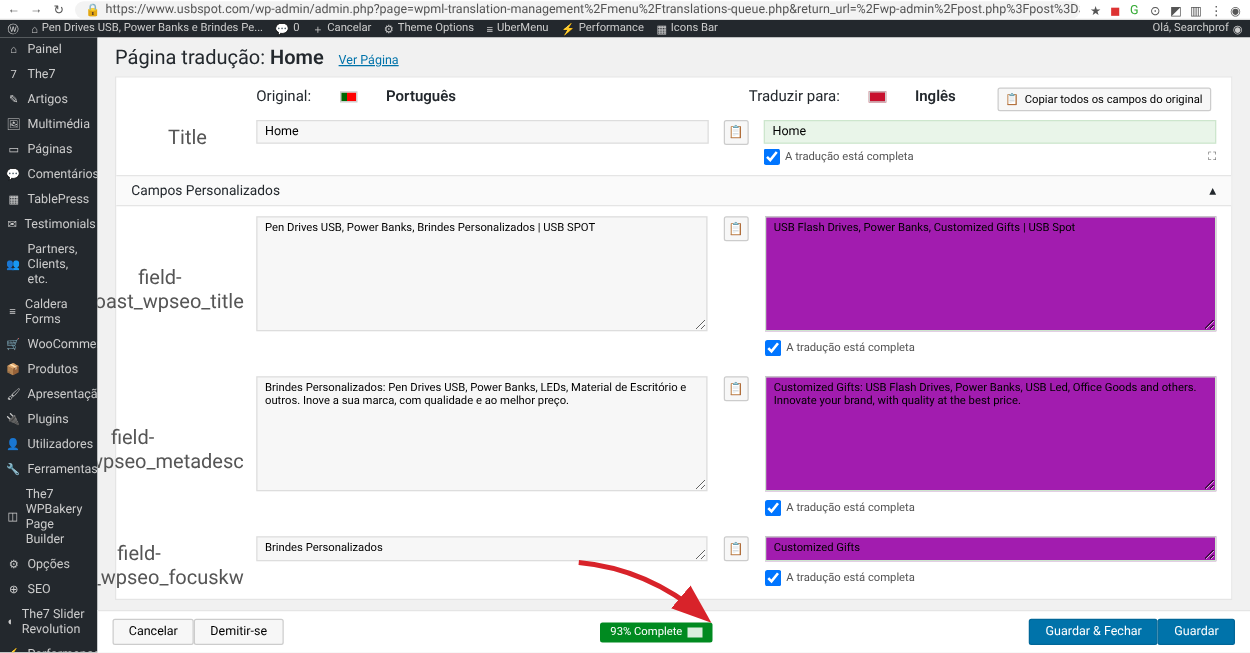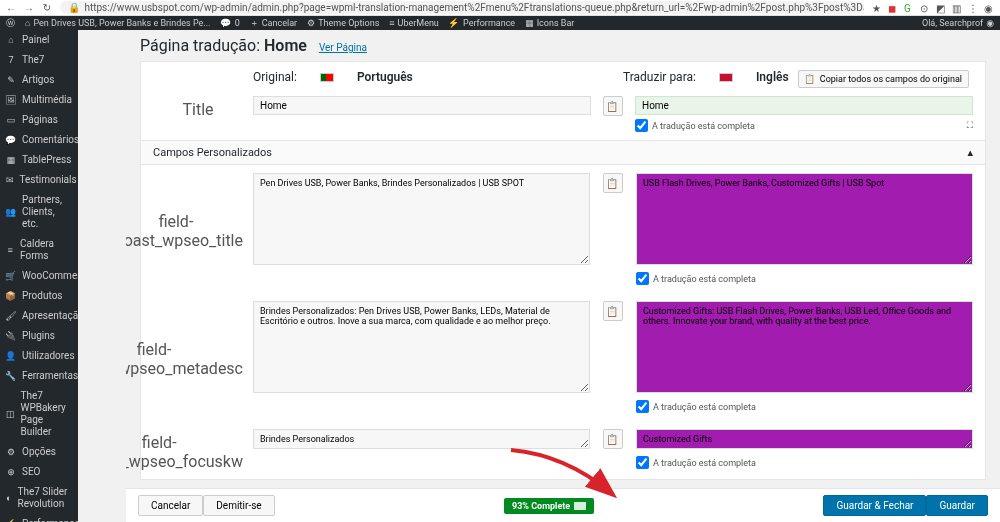--- a/index.html
+++ b/index.html
@@ -17,21 +17,21 @@
   .adminbar .item { display: flex; align-items: center; gap: 3px; cursor: pointer; white-space: nowrap; }
   .adminbar .right { margin-left: auto; }
 
   
   .shell { display: flex; height: calc(522px - 30px); }
   .sidebar { width: 78px; background: #23282d; color: #eee; font-size: 10px; overflow: hidden; }
   .sidebar .mi { display: flex; align-items: center; gap: 6px; padding: 4px 6px; cursor: pointer; color: #ccc; line-height: 1.2; }
   .sidebar .mi .ic { width: 10px; height: 10px; display: inline-flex; align-items: center; justify-content: center; font-size: 9px; }
 
   
-  .main { flex: 1; background: #f1f1f1; padding: 6px 14px 0 14px; overflow: hidden; position: relative; margin-left: 48px; }
+  .main { flex: 1; background: #f1f1f1; padding: 6px 14px 0 14px; overflow: hidden; position: relative; }
   .page-title { font-size: 16px; font-weight: 400; color: #23282d; margin-bottom: 4px; }
   .page-title strong { font-weight: 600; }
   .view-link { font-size: 10px; color: #0073aa; text-decoration: underline; margin-left: 8px; cursor: pointer; }
 
   .panel { background: #fff; border: 1px solid #e5e5e5; margin-top: 6px; }
   .lang-head { display: flex; padding: 8px 12px; }
   .col-left { flex: 1; padding-right: 10px; }
   .col-right { flex: 1; padding-left: 10px; position: relative; }
   .lang-label { font-size: 12px; color: #23282d; display: flex; align-items: center; gap: 23px; }
   .lang-label b { font-weight: 600; }
@@ -56,21 +56,21 @@
   .ta { width: 100%; height: 92px; padding: 4px 6px; border: 1px solid #ddd; font-size: 9px; font-family: inherit; resize: vertical; }
   .ta.ro { background: #f7f7f7; }
   .ta.trans { background: #a21caf; border: 1px solid #cde6cd; height: 92px; }
   .short .ta { height: 20px; }
   .mid-col { width: 30px; display: flex; flex-direction: column; align-items: center; justify-content: center; }
 
   
   .footer { position: absolute; bottom: 0; left: 0; right: 0; background: #fff; border-top: 1px solid #e5e5e5; padding: 6px 12px; display: flex; align-items: center; gap: 0; }
   .btn { border: 1px solid #ccc; background: #f7f7f7; padding: 4px 12px; font-size: 10px; cursor: pointer; border-radius: 2px; }
   .btn.primary { background: #0073aa; border-color: #006799; color: #fff; }
-  .progress { background: #008a20; color: #fff; font-size: 9px; padding: 3px 8px; border-radius: 2px; position: relative; display: flex; align-items: center; gap: 4px; font-weight: bold; }
+  .progress { background: #008a20; color: #fff; font-size: 9px; padding: 3px 8px; border-radius: 2px; position: relative; display: flex; align-items: center; gap: 4px; }
   .progress .bar-bg { width: 12px; height: 8px; background: rgba(255,255,255,0.85); }
   .footer .spacer { flex: 1; }
 
   .arrow { position: absolute; left: 380px; bottom: 14px; pointer-events: none; }
   .arrow svg { width: 120px; height: 60px; }
 </style>
 </head>
 <body>
 
 <div class="chrome">

